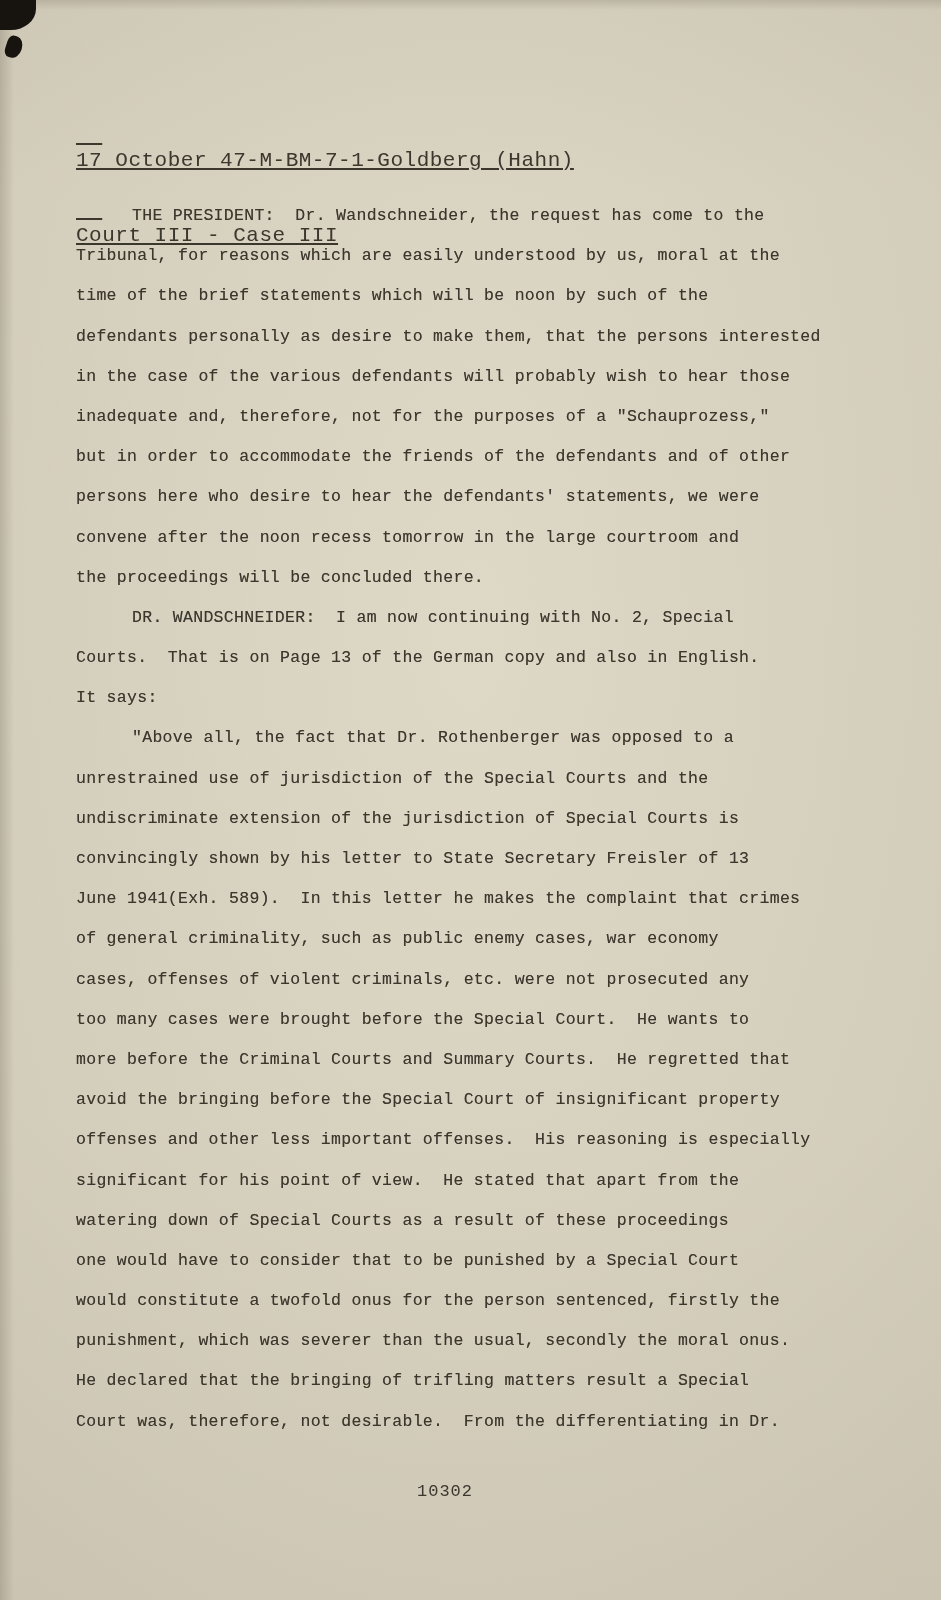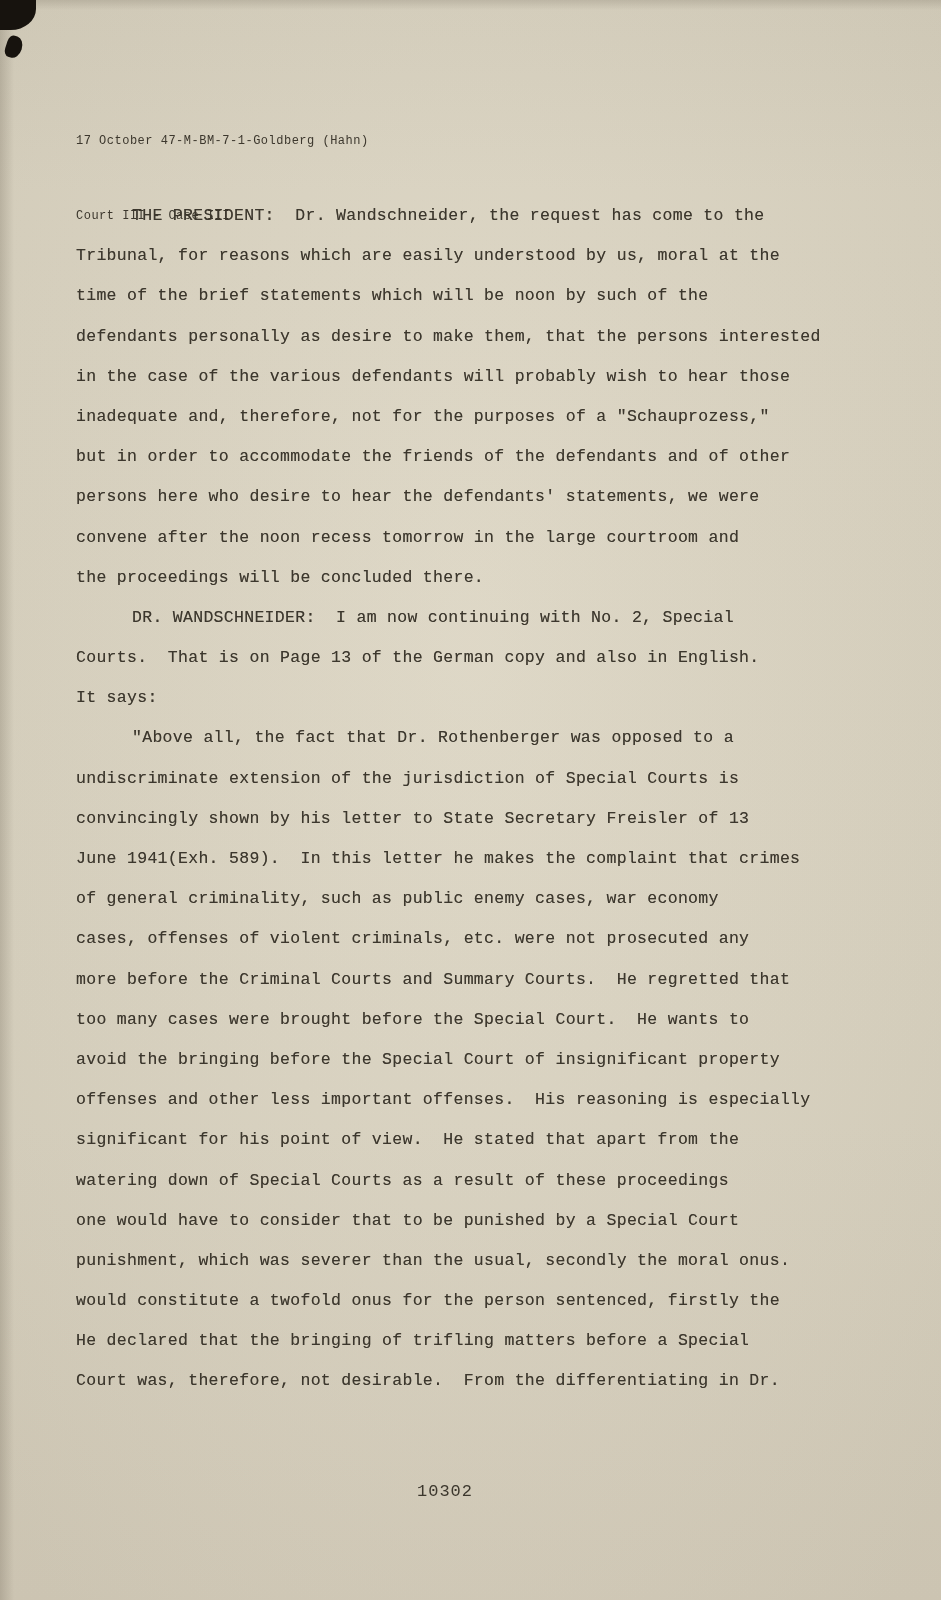--- a/index.html
+++ b/index.html
@@ -40,25 +40,26 @@
   }
   #edge-shade-top {
     position: absolute;
     left: 0; right: 0; top: 0;
     height: 10px;
     background: linear-gradient(180deg, rgba(60,50,35,0.15), rgba(60,50,35,0));
   }
   .doc-header {
     position: absolute;
     left: 76px;
-    top: 79px;
-    font-size: 12px;
+    top: 98px;
+    font-size: 21px;
     line-height: 25px;
     letter-spacing: 0.5px;
     white-space: pre;
+    text-decoration: underline;
   }
   .transcript {
     position: absolute;
     left: 76px;
     top: 196px;
     width: 810px;
     font-size: 16.5px;
     letter-spacing: 0.3px;
   }
   .transcript .line {
@@ -104,31 +105,32 @@
     <div class="line">in the case of the various defendants will probably wish to hear those</div>
     <div class="line">inadequate and, therefore, not for the purposes of a "Schauprozess,"</div>
     <div class="line">but in order to accommodate the friends of the defendants and of other</div>
     <div class="line">persons here who desire to hear the defendants' statements, we were</div>
     <div class="line">convene after the noon recess tomorrow in the large courtroom and</div>
     <div class="line">the proceedings will be concluded there.</div>
     <div class="line indent">DR. WANDSCHNEIDER:  I am now continuing with No. 2, Special</div>
     <div class="line">Courts.  That is on Page 13 of the German copy and also in English.</div>
     <div class="line">It says:</div>
     <div class="line indent">"Above all, the fact that Dr. Rothenberger was opposed to a</div>
+    <div class="line">unrestrained use of jurisdiction of the Special Courts and the</div>
     <div class="line">undiscriminate extension of the jurisdiction of Special Courts is</div>
     <div class="line">convincingly shown by his letter to State Secretary Freisler of 13</div>
     <div class="line">June 1941(Exh. 589).  In this letter he makes the complaint that crimes</div>
     <div class="line">of general criminality, such as public enemy cases, war economy</div>
     <div class="line">cases, offenses of violent criminals, etc. were not prosecuted any</div>
+    <div class="line">too many cases were brought before the Special Court.  He wants to</div>
     <div class="line">more before the Criminal Courts and Summary Courts.  He regretted that</div>
-    <div class="line">too many cases were brought before the Special Court.  He wants to</div>
     <div class="line">avoid the bringing before the Special Court of insignificant property</div>
     <div class="line">offenses and other less important offenses.  His reasoning is especially</div>
     <div class="line">significant for his point of view.  He stated that apart from the</div>
     <div class="line">watering down of Special Courts as a result of these proceedings</div>
     <div class="line">one would have to consider that to be punished by a Special Court</div>
+    <div class="line">would constitute a twofold onus for the person sentenced, firstly the</div>
     <div class="line">punishment, which was severer than the usual, secondly the moral onus.</div>
-    <div class="line">would constitute a twofold onus for the person sentenced, firstly the</div>
-    <div class="line">He declared that the bringing of trifling matters before a Special</div>
+    <div class="line">He declared that the bringing of trifling matters result a Special</div>
     <div class="line">Court was, therefore, not desirable.  From the differentiating in Dr.</div>
   </div>
 
 <div class="page-number">10302</div>
 
 </body></html>

